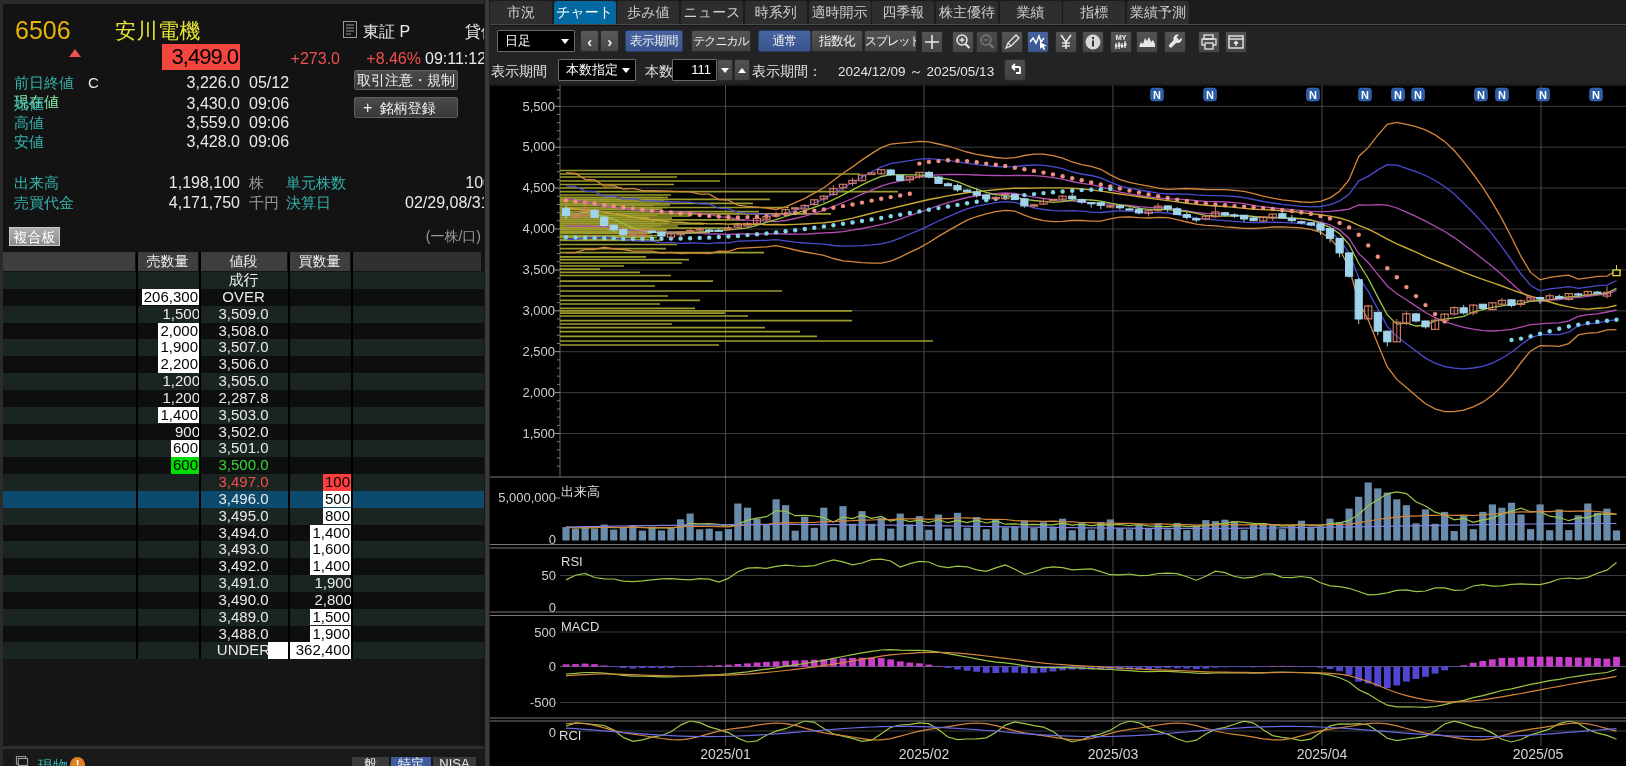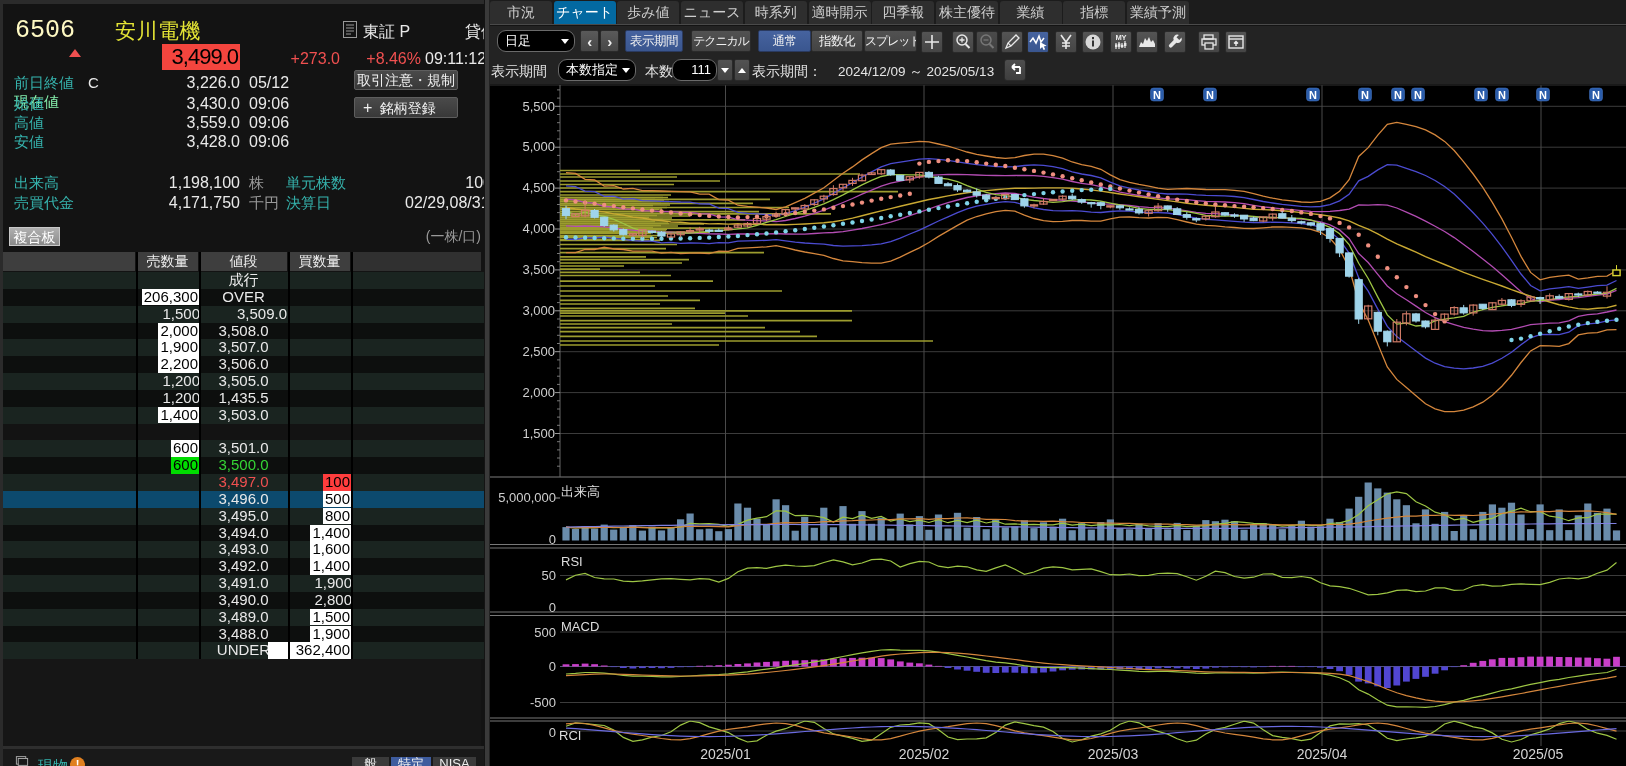--- a/index.html
+++ b/index.html
@@ -18,34 +18,34 @@
 
 #tabs{position:absolute;left:484px;top:0;width:1142px;height:26px;background:#1c1c1c}
 .tab{position:absolute;top:1px;height:23px;background:#2e2e2e;color:#cfcfcf;font-size:14px;
 text-align:center;line-height:23px;border-radius:3px 3px 0 0}
 .tabsel{background:#0369a1;color:#fff}
 #tb{position:absolute;left:484px;top:26px;width:1142px;height:58px;background:#232323}
 .btn{position:absolute;height:22px;font-size:12.5px;color:#f0f0f0;text-align:center;line-height:21px;
 background:linear-gradient(#525252,#434343);border:1px solid #2a2a2a;border-radius:2px;
 white-space:nowrap;overflow:hidden;letter-spacing:-0.5px}
 .btnb{background:linear-gradient(#46639f,#3a568f);border-color:#2a3a60}
-.sel{position:absolute;background:#000;border:1px solid #6a6a6a;color:#fff;font-size:13px;line-height:20px;border-radius:9px;white-space:nowrap}
+.sel{position:absolute;background:#000;border:1px solid #6a6a6a;color:#fff;font-size:13px;line-height:20px;border-radius:1px;white-space:nowrap}
 .sel .ar{position:absolute;right:5px;top:8px;width:0;height:0;border-left:4px solid transparent;
 border-right:4px solid transparent;border-top:5px solid #fff}
 .ibtn{position:absolute;top:31px;width:22px;height:22px;background:linear-gradient(#545454,#454545);
 border:1px solid #2a2a2a;border-radius:2px}
 .lbl{position:absolute;color:#e4e4e4;font-size:14px;white-space:nowrap}
 #chart text{font-family:"Liberation Sans",sans-serif}
 .axl{fill:#cfcfcf;font-size:13px}
 .ptit{fill:#dedede;font-size:13px}
 .xlb{fill:#d4d4d4;font-size:14px}
 </style></head><body>
 <div id="root">
     <div id="left">
-      <div class="abs" style="left:15px;top:17px;font-size:25px;line-height:27px;color:#fef9c3;font-family:Liberation Mono, monospace;">6506</div>
+      <div class="abs" style="left:15px;top:17px;font-size:25px;line-height:27px;color:#eab308;">6506</div>
       <div class="abs" style="left:115px;top:18px;font-size:21px;line-height:25px;letter-spacing:0.5px;color:#e5e535;">安川電機</div>
       <svg class="abs" style="left:343px;top:21px" width="14" height="17" viewBox="0 0 14 17">
         <rect x="0.5" y="0.5" width="13" height="16" fill="none" stroke="#999"></rect>
         <line x1="3" y1="4" x2="11" y2="4" stroke="#999"></line>
         <line x1="3" y1="7" x2="11" y2="7" stroke="#999"></line>
         <line x1="3" y1="10" x2="11" y2="10" stroke="#999"></line>
         <line x1="3" y1="13" x2="8" y2="13" stroke="#999"></line>
       </svg>
       <div class="abs" style="left:363px;top:22px;font-size:16px;color:#e9e9e9;">東証 P</div>
       <div class="abs" style="left:465px;top:22px;font-size:16px;color:#e9e9e9;white-space:nowrap;">貸借</div>
@@ -89,45 +89,49 @@
       <div class="abs" style="left:352px;top:252px;width:129px;height:19px;background:#303030"></div>
       <div class="row" style="top:272.00px;background:#1a2420">
         <span class="q" style="left:200px;width:87px;text-align:center;color:#e9e9e9">成行</span>
       </div>
       <div class="row" style="top:288.84px;background:#0d0f0e">
         <span class="q wb" style="right:284px;">206,300</span>
         <span class="q" style="left:200px;width:87px;text-align:center;color:#e9e9e9">OVER</span>
       </div>
       <div class="row" style="top:305.68px;background:#1a2420">
         <span class="q " style="right:284px;">1,500</span>
-        <span class="q" style="left:200px;width:87px;text-align:right;color:#e9e9e9">3,509.0</span>
+        <span class="q" style="left:200px;width:87px;text-align:center;color:#e9e9e9">3,509.0</span>
       </div>
       <div class="row" style="top:322.52px;background:#0d0f0e">
         <span class="q wb" style="right:284px;">2,000</span>
         <span class="q" style="left:200px;width:87px;text-align:center;color:#e9e9e9">3,508.0</span>
       </div>
       <div class="row" style="top:339.36px;background:#1a2420">
         <span class="q wb" style="right:284px;">1,900</span>
         <span class="q" style="left:200px;width:87px;text-align:center;color:#e9e9e9">3,507.0</span>
       </div>
       <div class="row" style="top:356.20px;background:#0d0f0e">
         <span class="q wb" style="right:284px;">2,200</span>
         <span class="q" style="left:200px;width:87px;text-align:center;color:#e9e9e9">3,506.0</span>
       </div>
       <div class="row" style="top:373.04px;background:#1a2420">
         <span class="q " style="right:284px;">1,200</span>
         <span class="q" style="left:200px;width:87px;text-align:center;color:#e9e9e9">3,505.0</span>
       </div>
       <div class="row" style="top:389.88px;background:#0d0f0e">
         <span class="q " style="right:284px;">1,200</span>
-        <span class="q" style="left:200px;width:87px;text-align:center;color:#e9e9e9">1,435.5</span>
+        <span class="q" style="left:200px;width:87px;text-align:center;color:#e9e9e9">2,287.8</span>
       </div>
       <div class="row" style="top:406.72px;background:#1a2420">
         <span class="q wb" style="right:284px;">1,400</span>
         <span class="q" style="left:200px;width:87px;text-align:center;color:#e9e9e9">3,503.0</span>
+      </div>
+      <div class="row" style="top:423.56px;background:#0d0f0e">
+        <span class="q " style="right:284px;">900</span>
+        <span class="q" style="left:200px;width:87px;text-align:center;color:#e9e9e9">3,502.0</span>
       </div>
       <div class="row" style="top:440.40px;background:#1a2420">
         <span class="q wb" style="right:284px;">600</span>
         <span class="q" style="left:200px;width:87px;text-align:center;color:#e9e9e9">3,501.0</span>
       </div>
       <div class="row" style="top:457.24px;background:#0d0f0e">
         <span class="q gb" style="right:284px;">600</span>
         <span class="q" style="left:200px;width:87px;text-align:center;color:#35d435">3,500.0</span>
       </div>
       <div class="row" style="top:474.08px;background:#1a2420">

